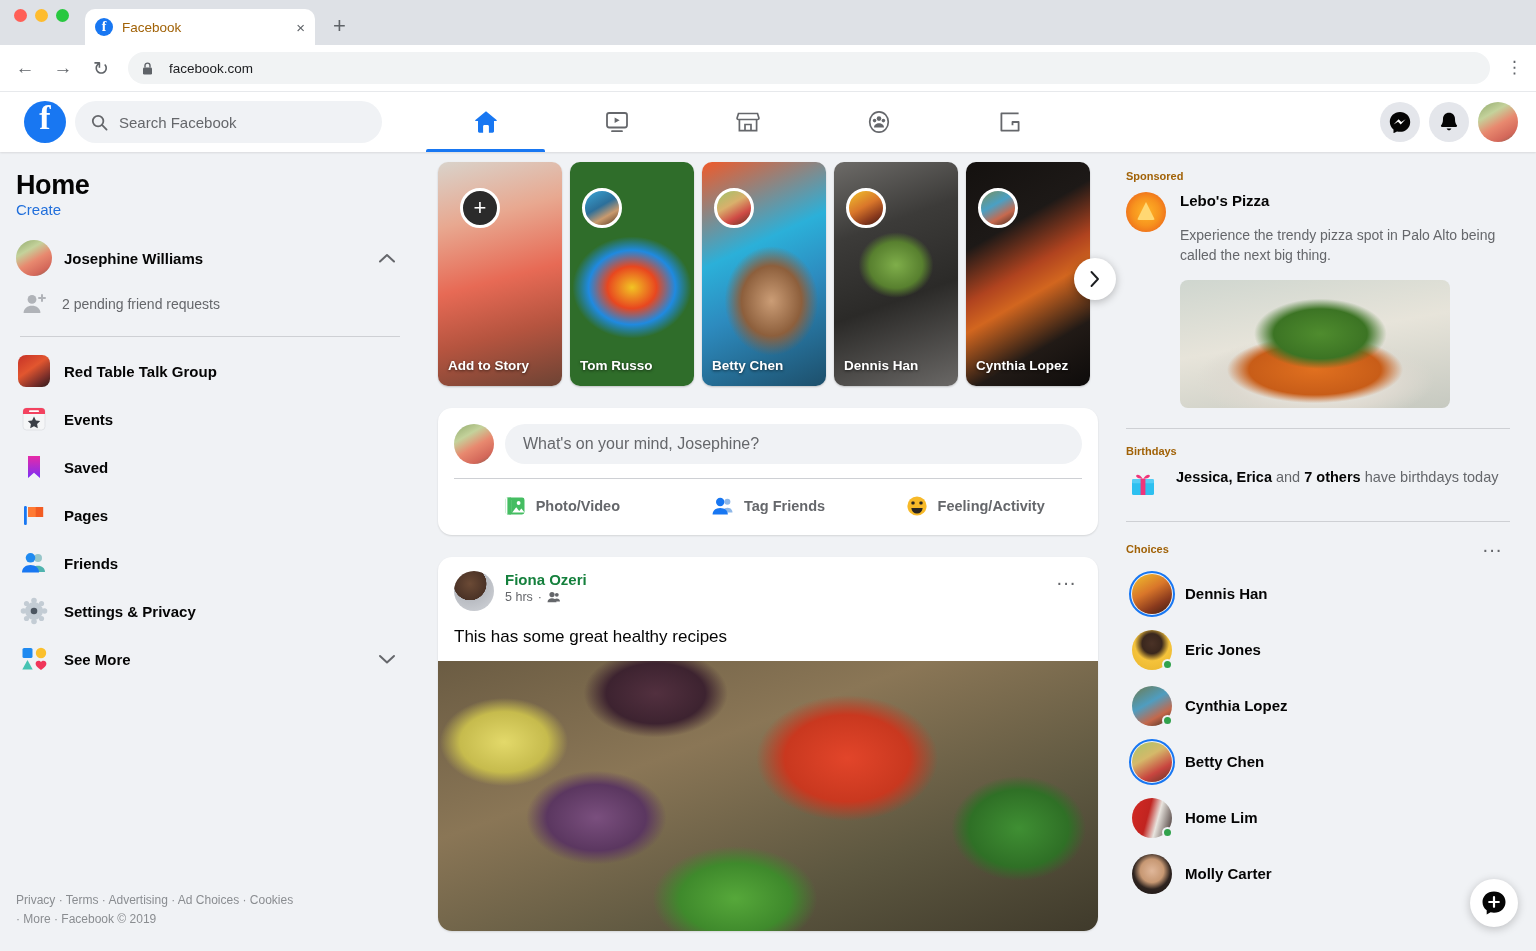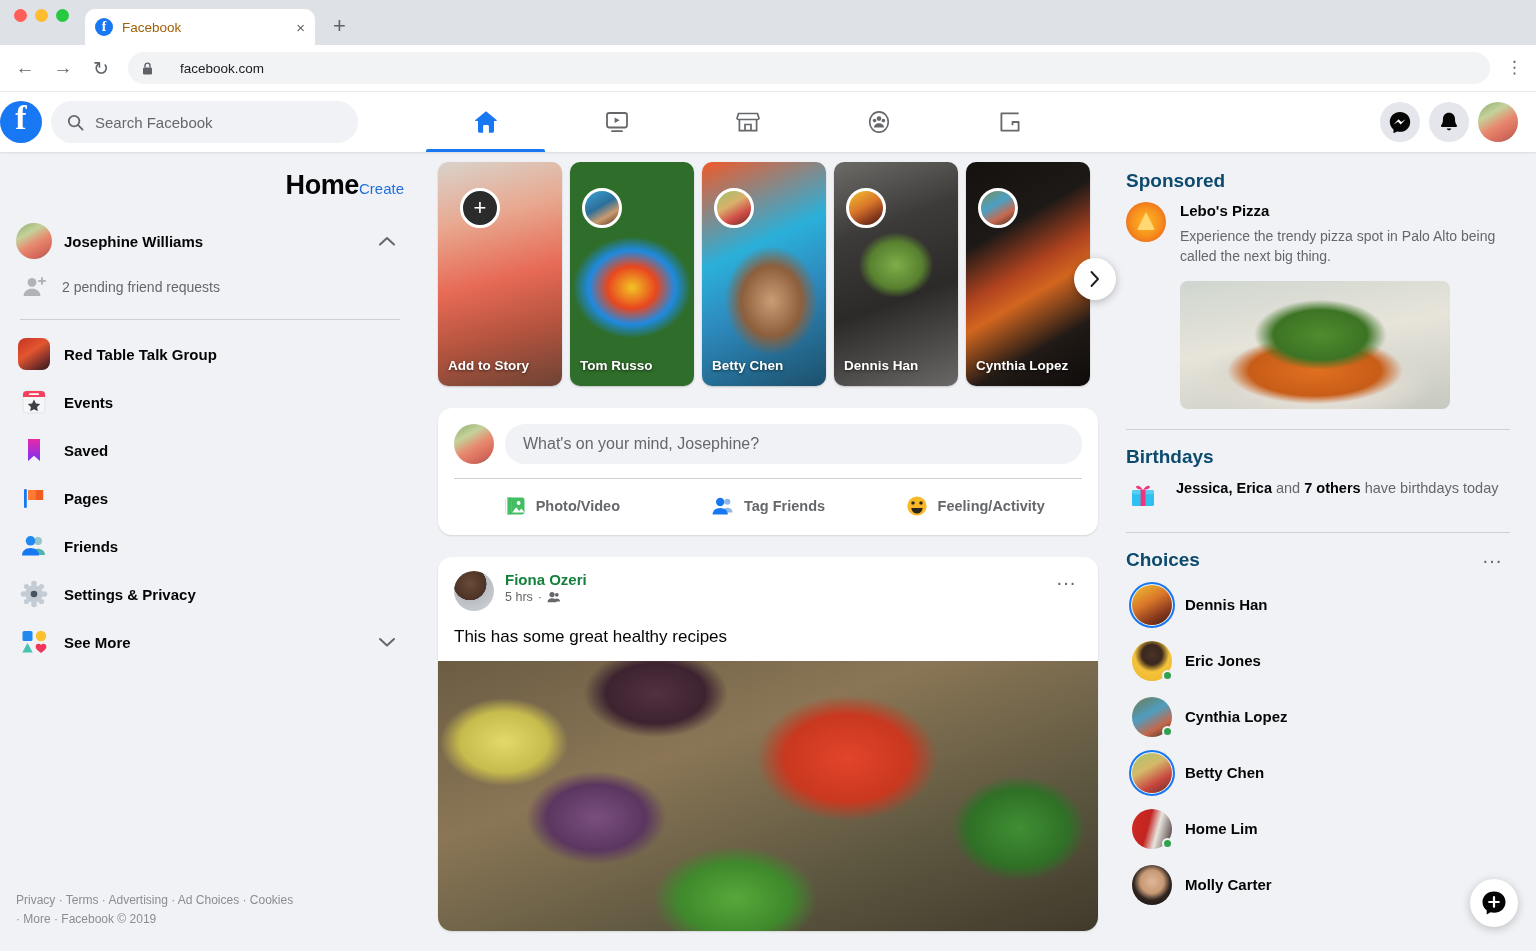--- a/index.html
+++ b/index.html
@@ -38,31 +38,31 @@
   .tab-new { font-size: 22px; color: #5f6368; margin-left: 18px; padding-bottom: 6px; cursor: pointer; font-weight: 300; }
 
   .browser-toolbar {
     height: 47px; background: #fff;
     display: flex; align-items: center; padding: 0 14px; gap: 16px;
     border-bottom: 1px solid #e8eaed;
   }
   .nav-btn { font-size: 19px; color: #5f6368; cursor: pointer; width: 22px; text-align: center; }
   .omnibox {
     flex: 1; height: 20px; background: #f1f3f4; border-radius: 16px;
-    display: flex; align-items: center; padding: 16px 14px; gap: 27px;
+    display: flex; align-items: center; padding: 16px 14px; gap: 16px;
     font-size: 13.5px; color: #202124;
   }
   .kebab-v { color: #5f6368; font-size: 17px; cursor: pointer; letter-spacing: 0; line-height: 0.6; width: 16px; text-align: center; }
 
   
   .fb-nav {
     height: 60px; background: #fff; display: flex; align-items: center;
     box-shadow: 0 1px 2px rgba(0,0,0,0.1); position: relative; z-index: 20;
   }
-  .fb-nav-left { display: flex; align-items: center; gap: 9px; padding-left: 0; width: 420px; }
+  .fb-nav-left { display: flex; align-items: center; gap: 9px; padding-left: 24px; width: 420px; }
   .fb-logo { width: 42px; height: 42px; border-radius: 50%; background: #1877f2; position: relative; flex: none; }
   .fb-logo::after {
     content: "f"; position: absolute; left: 0; right: 0; top: -2px;
     text-align: center; color: #fff; font-size: 34px; font-weight: bold;
     font-family: "Liberation Serif", serif;
   }
   .fb-search {
     height: 42px; width: 307px; border-radius: 21px; background: #f0f2f5;
     display: flex; align-items: center; gap: 11px; padding: 0 16px;
     font-size: 15px; color: #65676b; cursor: text;
@@ -85,21 +85,21 @@
     width: 40px; height: 40px; border-radius: 50%; cursor: pointer;
     background: linear-gradient(150deg,#8fa86b 0%,#c4d29b 30%,#e8896f 55%,#d4685a 80%,#7a6050 100%);
     background-size: cover; flex: none;
   }
 
   
   .body-row { display: flex; height: 791px; position: relative; }
 
   
   .left-col { width: 420px; padding: 18px 16px 0 16px; position: relative; flex: none; }
-  .left-head { display: flex; align-items: baseline; justify-content: flex-end; margin-bottom: 16px; }
+  .left-head { display: flex; align-items: baseline; justify-content: flex-start; margin-bottom: 16px; flex-direction: column; }
   .left-title { font-size: 27px; font-weight: bold; color: #050505; letter-spacing: -0.4px; }
   .create-link { font-size: 15px; color: #216fdb; cursor: pointer; }
   .side-item {
     display: flex; align-items: center; gap: 12px; height: 48px;
     border-radius: 8px; cursor: pointer; padding-right: 8px;
   }
   .side-label { font-size: 15px; font-weight: bold; color: #050505; flex: 1; }
   .side-ico { width: 36px; height: 36px; flex: none; display: flex; align-items: center; justify-content: center; }
   .chev { color: #65676b; font-size: 14px; }
   .user-av {
@@ -181,34 +181,34 @@
       radial-gradient(ellipse 90px 70px at 88% 62%, #3f8f33 0%, #2f7026 55%, rgba(47,112,38,0) 75%),
       radial-gradient(ellipse 110px 70px at 45% 88%, #56a83a 0%, #3f8a2c 50%, rgba(63,138,44,0) 75%),
       radial-gradient(ellipse 90px 60px at 24% 58%, #7a4f7e 0%, #5b3760 55%, rgba(91,55,96,0) 78%),
       radial-gradient(ellipse 80px 55px at 10% 30%, #e3d96a 0%, #c6bb4d 55%, rgba(198,187,77,0) 80%),
       radial-gradient(ellipse 90px 55px at 33% 12%, #52303f 0%, #3d2330 55%, rgba(61,35,48,0) 80%),
       linear-gradient(160deg,#6b5c43 0%,#8a7656 35%,#5d5740 70%,#3f3a2b 100%);
   }
 
   
   .right-col { width: 420px; flex: none; padding: 18px 26px 0 10px; position: relative; }
-  .right-title { font-size: 19px; font-weight: bold; color: #0c4a6e; margin-bottom: 10px; }
+  .right-title { font-size: 11px; font-weight: bold; color: #a16207; margin-bottom: 10px; }
   .ad-row { display: flex; gap: 14px; }
   .ad-logo {
     width: 40px; height: 40px; border-radius: 50%; flex: none;
     background: radial-gradient(circle at 50% 50%, #ffb627 0%, #f7931e 48%, #e8541a 100%);
     position: relative;
   }
   .ad-logo::after {
     content: ""; position: absolute; left: 11px; top: 10px;
     border-left: 9px solid transparent; border-right: 9px solid transparent;
     border-bottom: 18px solid #ffd873; border-radius: 2px;
   }
   .ad-title { font-size: 15px; font-weight: bold; color: #050505; }
-  .ad-desc { font-size: 14px; color: #65676b; line-height: 1.42; margin-top: 8px; }
+  .ad-desc { font-size: 14px; color: #65676b; line-height: 1.42; margin-top: 17px; }
   .ad-img {
     width: 270px; height: 128px; border-radius: 8px; margin: 14px 0 0 54px;
     background:
       radial-gradient(ellipse 85px 45px at 52% 42%, #4f8c2e 0%, #3c7424 55%, rgba(60,116,36,0) 78%),
       radial-gradient(ellipse 110px 42px at 50% 70%, #e0701f 0%, #c85d18 60%, rgba(200,93,24,0) 80%),
       radial-gradient(ellipse 140px 52px at 50% 78%, #f2f1ec 0%, #ddd9d0 60%, rgba(221,217,208,0) 85%),
       linear-gradient(170deg,#cfd6cf 0%,#e7e4da 45%,#c6c9c0 100%);
   }
   .right-div { height: 1px; background: #ced0d4; margin: 20px 0 16px; }
   .bday-row { display: flex; gap: 16px; align-items: flex-start; cursor: pointer; }

